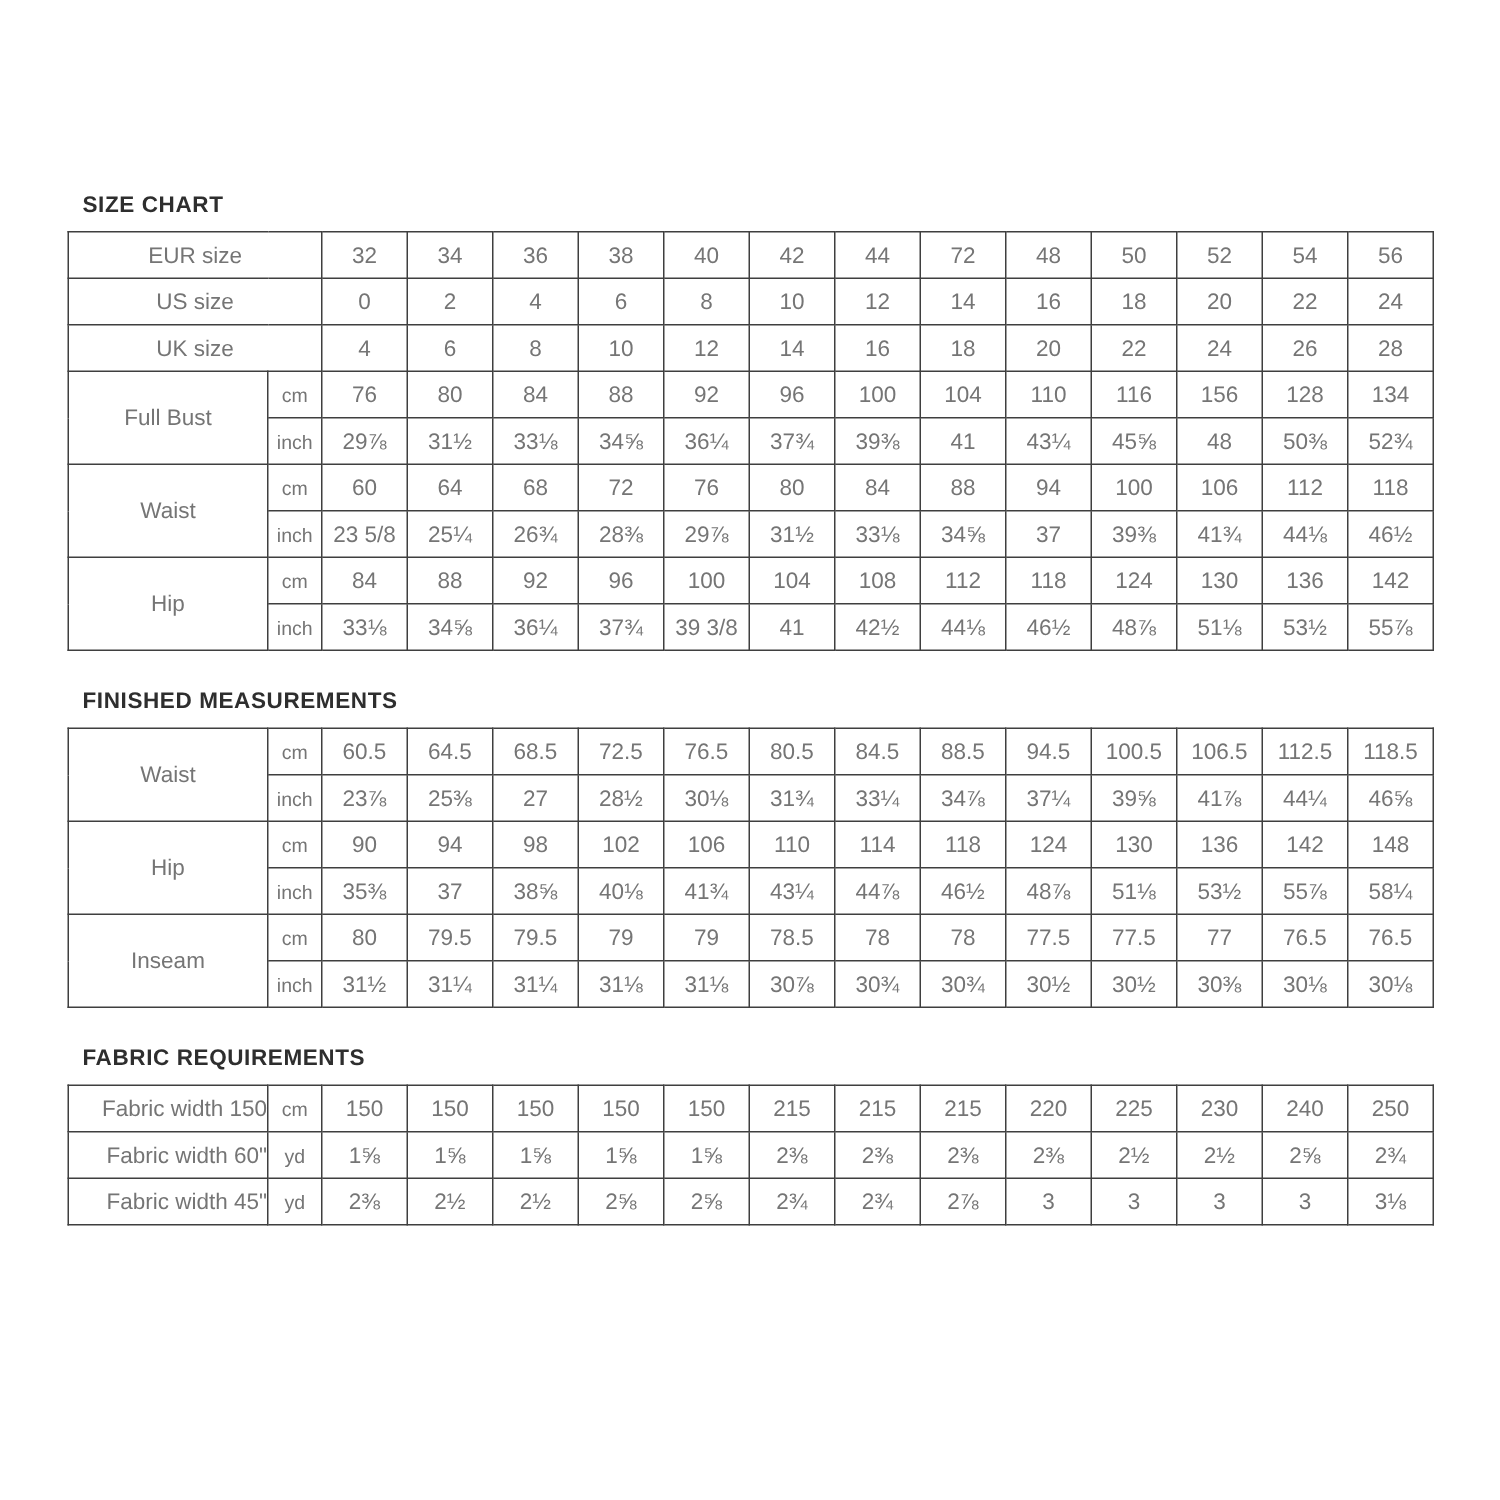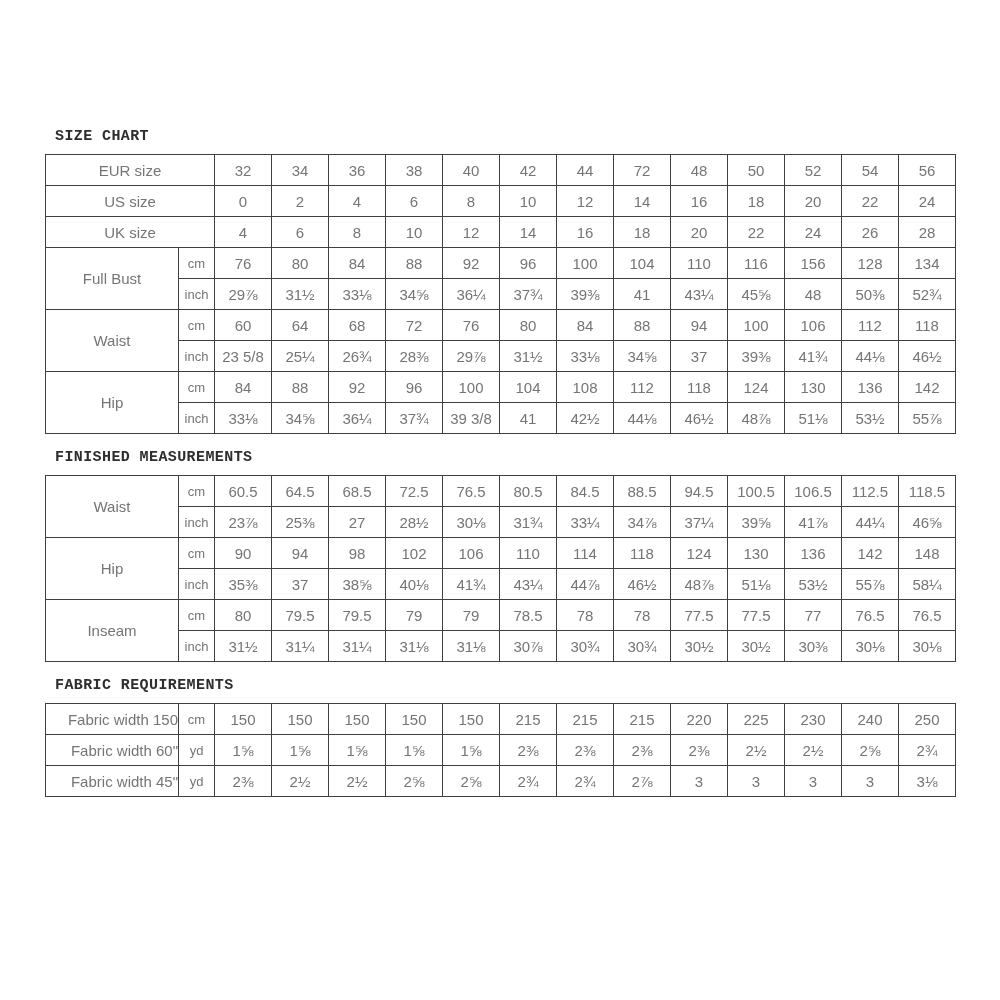--- a/index.html
+++ b/index.html
@@ -18,24 +18,23 @@
     padding: 128px 45px 0 45px;
     width: 1000px;
   }
   h2.section-title {
     font-size: 15px;
     font-weight: 700;
     color: #2e2e2e;
     letter-spacing: 0.4px;
     margin: 0 0 8px 10px;
     line-height: 18px;
-    font-family: Liberation Mono, monospace;
   }
   h2.section-title.spaced {
-    margin-top: 15px;
+    margin-top: 25px;
   }
   table.data-table {
     border-collapse: collapse;
     table-layout: fixed;
     width: 910px;
   }
   .col-label { width: 133px; }
   .col-unit  { width: 36px; }
   .col-data  { width: 57px; }
   td {

